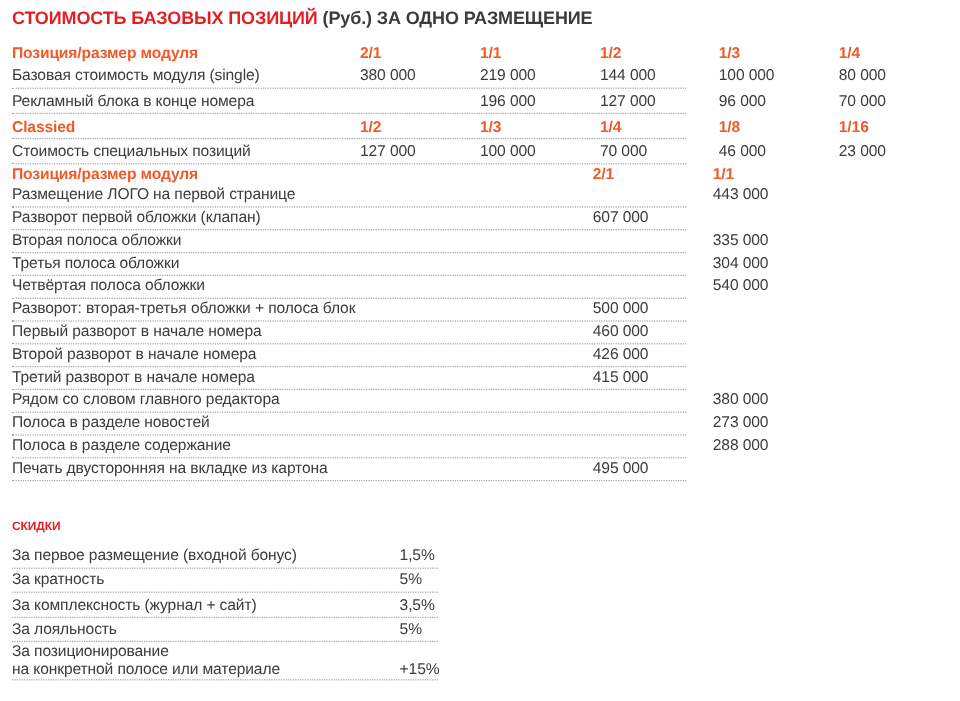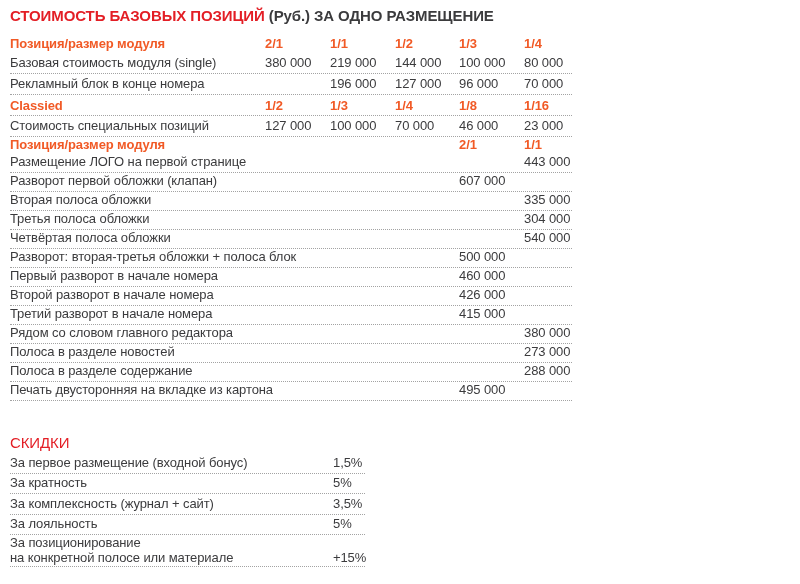--- a/index.html
+++ b/index.html
@@ -10,38 +10,38 @@
     letter-spacing:-0.1px;
   }
   .title{
     position:absolute;left:10px;top:7px;
     font-size:15px;font-weight:bold;white-space:nowrap;
   }
   .accent-red{color:var(--red,#e31e25);margin-top:16px;}
   .tbl{position:absolute;left:10px;}
   #table1{top:36px;width:562px;}
   #table2{top:137px;width:562px;}
-  .grid-row{display:grid;align-items:end;}
+  .grid-row{display:grid;align-items:end;gap:35px;}
   .t1-row{grid-template-columns:255px 65px 65px 64px 65px 48px;}
   .t2-row{grid-template-columns:449px 65px 48px;}
   .cell{
     white-space:nowrap;overflow:visible;
     font-size:13px;line-height:14px;padding-bottom:3px;
   }
   .hdr-cell{
     font-weight:bold;color:var(--orange,#f15a26);
     padding-bottom:2px;
   }
   .h-plain{height:17px;}
   .h-data{height:20px;}
   .h-data2{height:18px;}
   .ruled{border-bottom:1px dotted var(--line,#a3a3a3);}
   #discounts{position:absolute;left:10px;top:434px;width:355px;}
   .disc-title{
-    font-size:15px;font-weight:normal;color:var(--red,#e31e25);
+    font-size:10px;font-weight:bold;color:var(--red,#e31e25);
     height:19px;
   }
   .disc-row{display:grid;grid-template-columns:323px 32px;align-items:end;}
   .disc-normal{height:19.5px;}
   .disc-short{height:15.5px;}
   .disc-short .cell{padding-bottom:2px;line-height:13px;}
 </style>
 </head>
 <body>
 
@@ -63,21 +63,21 @@
       </div>
       <div class="grid-row t1-row h-data ruled">
         <div class="cell">Базовая стоимость модуля (single)</div>
         <div class="cell">380 000</div>
         <div class="cell">219 000</div>
         <div class="cell">144 000</div>
         <div class="cell">100 000</div>
         <div class="cell">80 000</div>
       </div>
       <div class="grid-row t1-row h-data ruled">
-        <div class="cell">Рекламный блок в конце номера</div>
+        <div class="cell">Рекламный блока в конце номера</div>
         <div class="cell"></div>
         <div class="cell">196 000</div>
         <div class="cell">127 000</div>
         <div class="cell">96 000</div>
         <div class="cell">70 000</div>
       </div>
       <div class="grid-row t1-row h-data ruled">
         <div class="cell hdr-cell">Classied</div>
         <div class="cell hdr-cell">1/2</div>
         <div class="cell hdr-cell">1/3</div>

